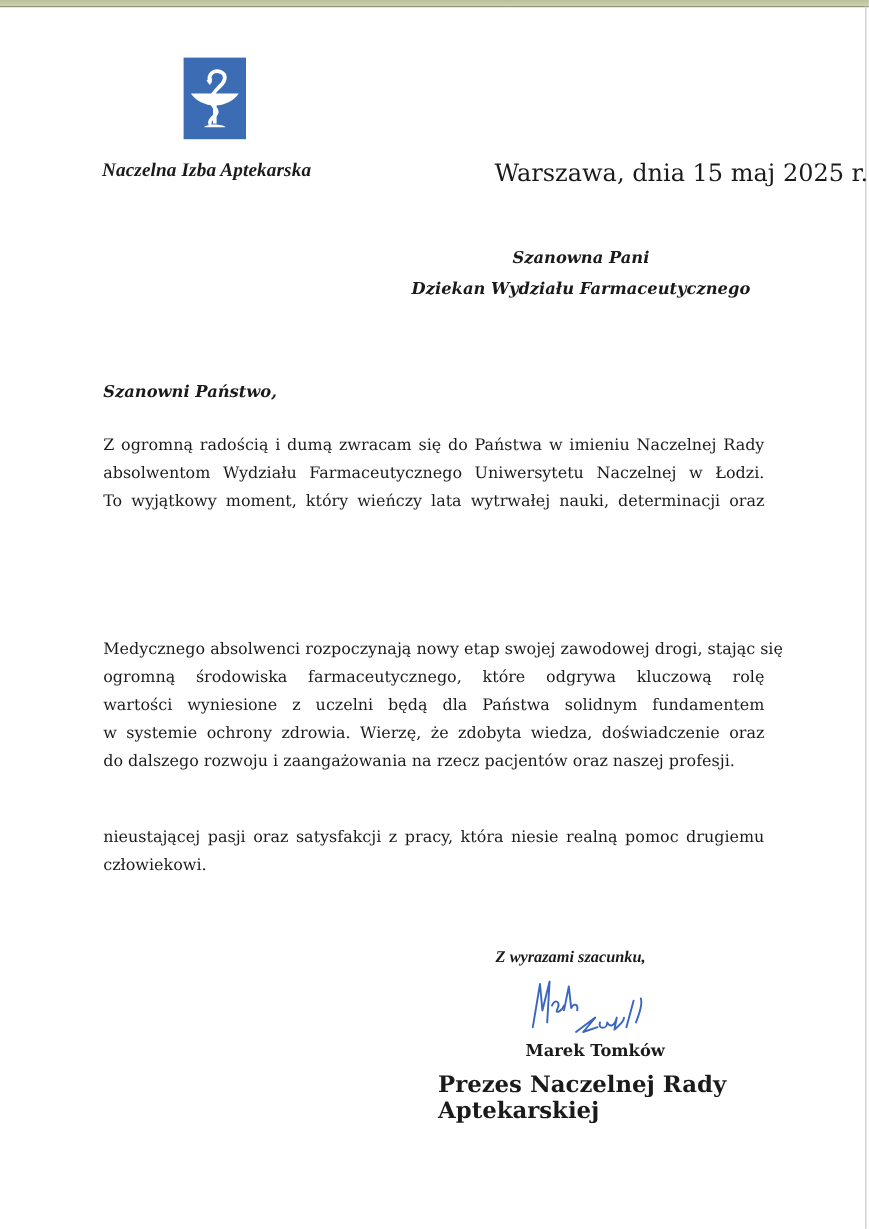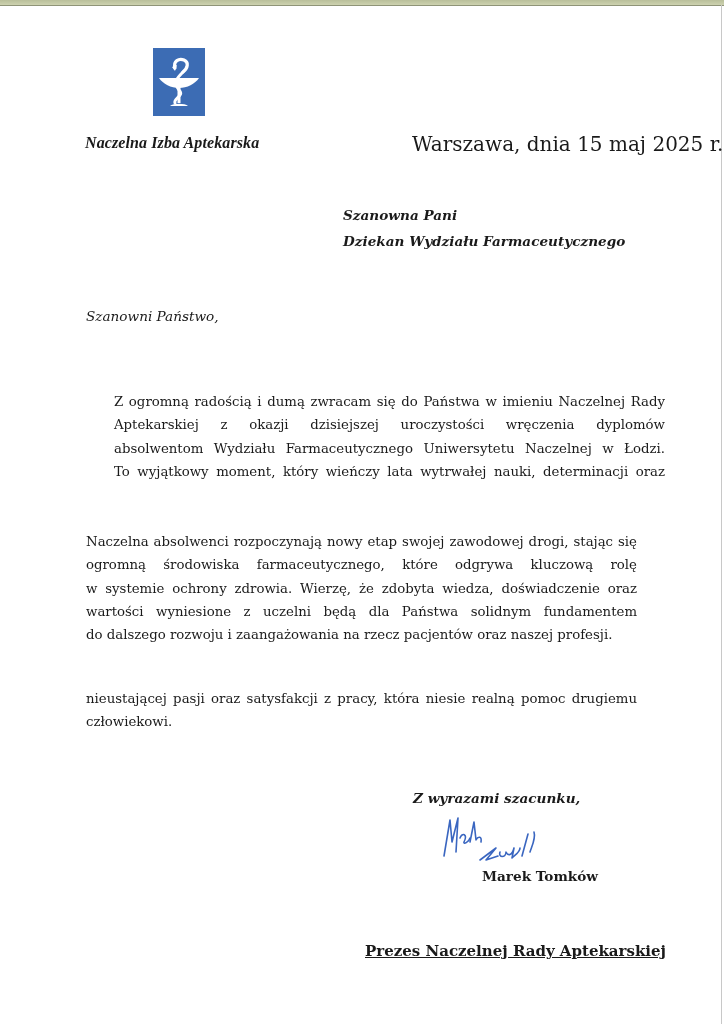--- a/index.html
+++ b/index.html
@@ -30,49 +30,50 @@
       font-size: 16px; letter-spacing: 0.1px; font-style: italic;
     }
     .place-date {
       position: absolute; left: 412px; top: 132px;
       font-size: 20px;
     }
     .recipient {
       position: absolute; left: 343px; top: 202px;
       font-weight: bold; font-style: italic; font-size: 13.6px;
       line-height: 26px;
+      text-align: center;
     }
     .salutation {
-      position: absolute; left: 86px; top: 308px;
-      font-weight: normal; font-style: italic; font-size: 13.6px;
+      position: absolute; left: 86px; top: 319px;
+      font-weight: bold; font-style: italic; font-size: 13.6px;
     }
     .para {
       position: absolute; left: 86px; width: 551px;
       font-size: 13.3px; line-height: 23.3px;
       text-align: justify;
     }
     .para span.line { display: block; text-align: justify; text-align-last: justify; white-space: nowrap; }
     .para span.line.last { text-align-last: left; }
-    .p1 { top: 390px; margin-left: 28px; }
+    .p1 { top: 360px; }
     .p2 { top: 530px; }
     .p3 { top: 687px; }
     .closing {
       position: absolute; left: 413px; top: 790px;
-      font-weight: bold; font-style: italic; font-size: 13.6px;
+      font-weight: bold; font-style: italic; font-size: 13.6px; font-family: Liberation Serif, serif;
     }
     .signature {
       position: absolute; left: 436px; top: 812px; width: 120px; height: 56px;
     }
     .signer-name {
       position: absolute; left: 438px; top: 868px;
-      font-weight: bold; font-size: 13.6px; margin-left: 44px;
+      font-weight: bold; font-size: 13.6px;
     }
     .signer-title {
-      position: absolute; left: 365px; top: 942px;
-      font-weight: bold; font-size: 15px; text-decoration: underline;
+      position: absolute; left: 365px; top: 893px;
+      font-weight: bold; font-size: 19px;
     }
   </style>
 </head>
 <body>
 
 <div class="scan-strip"></div>
 <div class="right-edge"></div>
 
 <div class="logo">
   <svg viewBox="0 0 52 68">
@@ -96,30 +97,29 @@
 
 <div class="recipient">
   <div>Szanowna Pani</div>
   <div>Dziekan Wydziału Farmaceutycznego</div>
 </div>
 
 <div class="salutation">Szanowni Państwo,</div>
 
 <div class="para p1">
   <span class="line">Z ogromną radością i dumą zwracam się do Państwa w imieniu Naczelnej Rady</span>
-  <span class="line">Aptekarskiej z okazji dzisiejszej uroczystości wręczenia dyplomów</span>
   <span class="line">absolwentom Wydziału Farmaceutycznego Uniwersytetu Naczelnej w Łodzi.</span>
   <span class="line">To wyjątkowy moment, który wieńczy lata wytrwałej nauki, determinacji oraz</span>
 </div>
 
 <div class="para p2">
-  <span class="line">Naczelna absolwenci rozpoczynają nowy etap swojej zawodowej drogi, stając się</span>
+  <span class="line">Medycznego absolwenci rozpoczynają nowy etap swojej zawodowej drogi, stając się</span>
   <span class="line">ogromną środowiska farmaceutycznego, które odgrywa kluczową rolę</span>
+  <span class="line">wartości wyniesione z uczelni będą dla Państwa solidnym fundamentem</span>
   <span class="line">w systemie ochrony zdrowia. Wierzę, że zdobyta wiedza, doświadczenie oraz</span>
-  <span class="line">wartości wyniesione z uczelni będą dla Państwa solidnym fundamentem</span>
   <span class="line last">do dalszego rozwoju i zaangażowania na rzecz pacjentów oraz naszej profesji.</span>
 </div>
 
 <div class="para p3">
   <span class="line">nieustającej pasji oraz satysfakcji z pracy, która niesie realną pomoc drugiemu</span>
   <span class="line last">człowiekowi.</span>
 </div>
 
 <div class="closing">Z wyrazami szacunku,</div>
 

